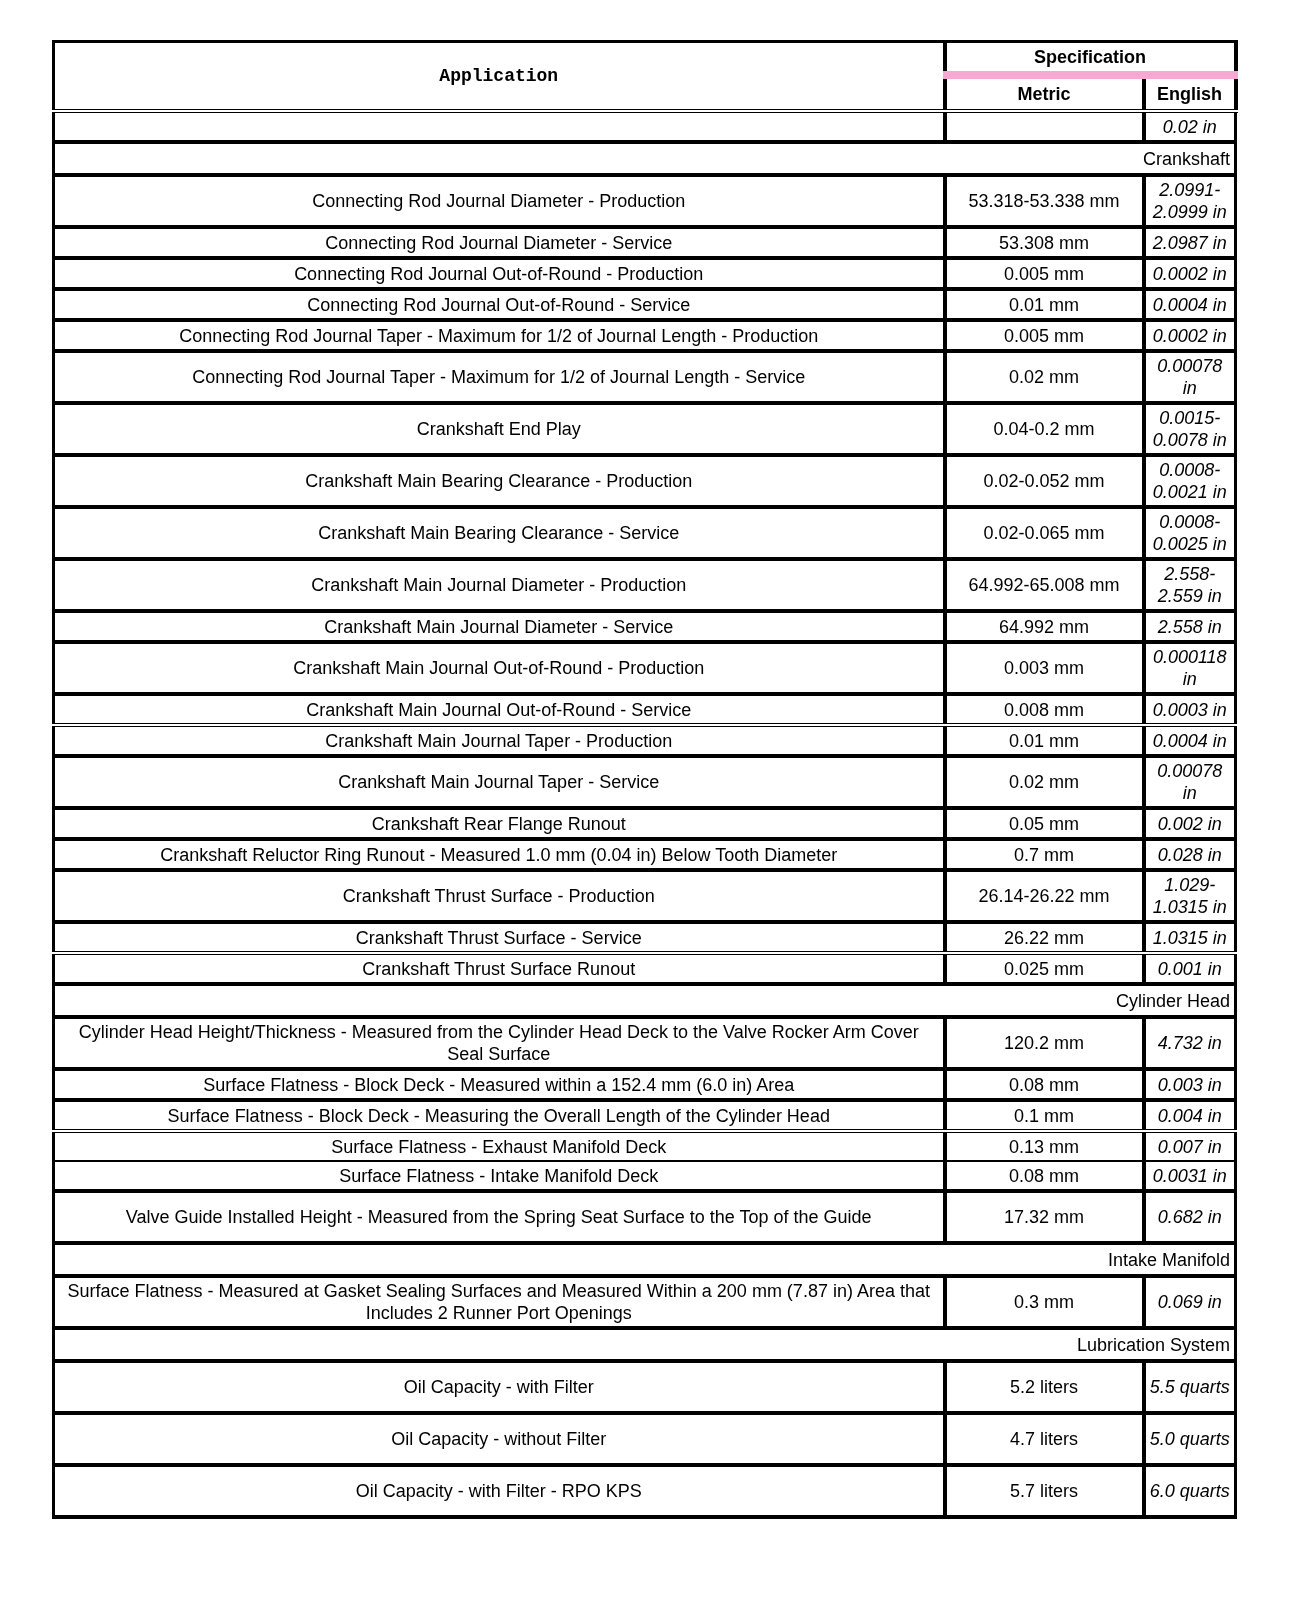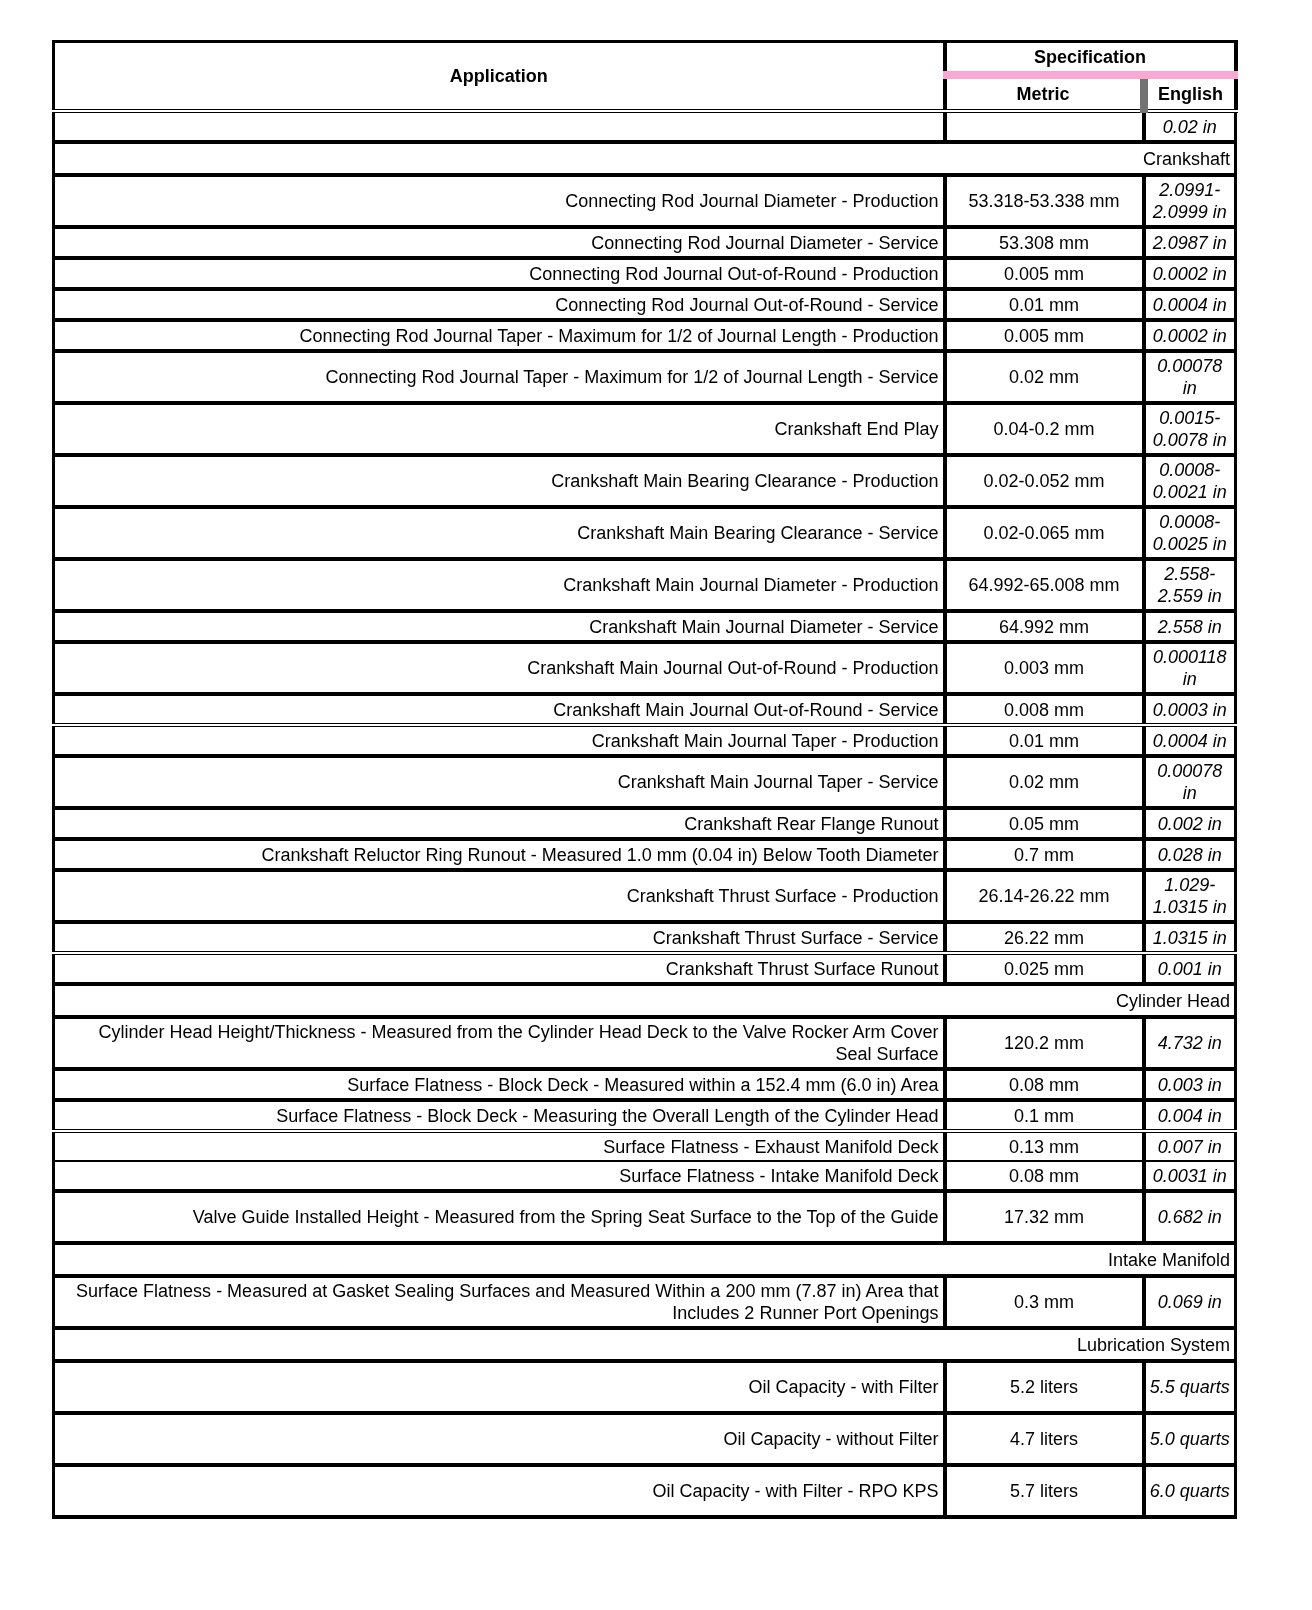--- a/index.html
+++ b/index.html
@@ -32,36 +32,36 @@
     font-size: 18px;
     line-height: 22px;
     vertical-align: middle;
   }
   th {
     font-weight: bold;
     text-align: center;
     border-left: 4px solid #000;
     border-right: 4px solid #000;
   }
-  th.app { border-left: none; height: 62px; }
+  th.app { border-left: none; height: 62px; font-family: Liberation Mono, monospace; }
   th.spec { height: 28px; border-bottom: 8px solid #f9a8d4; }
   th.metric, th.english { height: 30px; }
-  th.english { border-left: 8px solid #737373; }
+  th.english { border-left: 4px solid #737373; }
   thead tr:last-child th, thead th.app {
     border-bottom: 4px double #000;
   }
   tr.blank td { height: 27px; border-bottom: 4px solid #000; }
   td.val {
     text-align: center;
     border-left: 4px solid #000;
   }
   td.eng { padding: 0 2px; font-style: italic; }
   td.app {
     padding-left: 79px;
-    text-align: right;
+    text-align: center;
   }
   tr.section td {
     text-align: right;
     padding-left: 3px;
     border-bottom: 4px solid #000;
     height: 29px;
   }
   tr.item td { border-bottom: 4px solid #000; }
   tr.item.h1 td { height: 27px; }
   tr.item.h2 td { height: 48px; }

